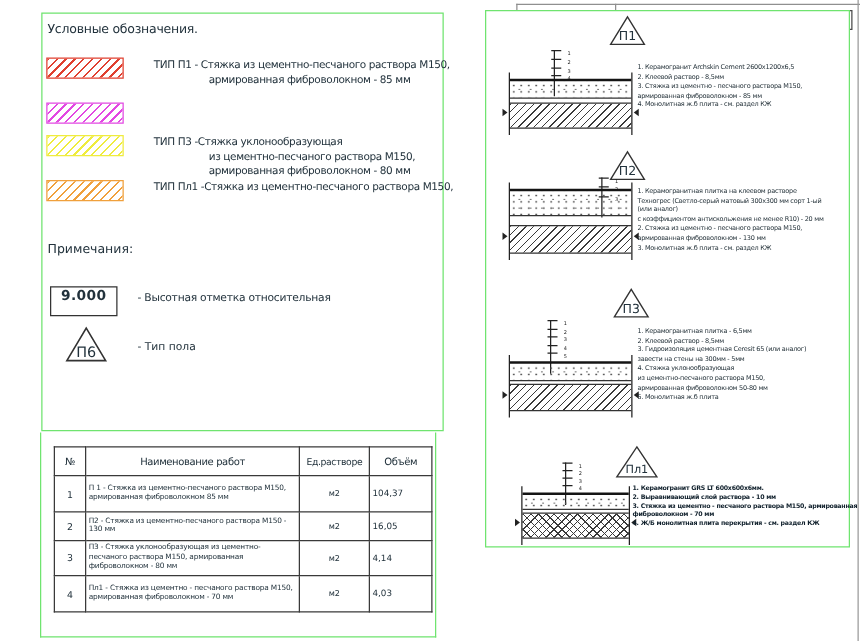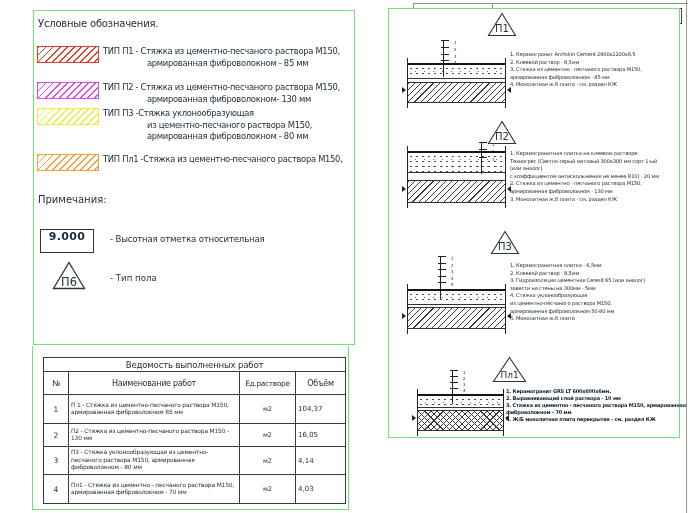--- a/index.html
+++ b/index.html
@@ -13,21 +13,21 @@
   #table-frame{left:32px;top:346px;width:317px;height:164px;border-top:none;background:transparent;}
 
   
   .gray-top-line{position:absolute;left:413px;top:3px;width:275px;height:0;border-top:1px solid #8f8f8f;}
   .gray-tab{position:absolute;left:413px;top:3px;width:80px;height:7px;border-left:1px solid #8f8f8f;border-right:1px solid #8f8f8f;box-sizing:border-box;}
   .corner-box{position:absolute;left:658px;top:8px;width:24px;height:16px;border:1px solid #4a4a4a;background:#fff;box-sizing:border-box;}
   .sheet-edge{position:absolute;left:686px;top:0;width:0;height:513px;border-left:1px solid #9a9a9a;}
 
   
   #legend-title{position:absolute;left:38px;top:18px;font-size:10px;letter-spacing:-0.2px;}
-  .legend-item{position:absolute;left:37px;display:flex;gap:4px;align-items:flex-start;}
+  .legend-item{position:absolute;left:37px;display:flex;gap:24px;align-items:flex-start;}
   .swatch{width:62px;height:17px;border:1.4px solid;box-sizing:border-box;flex:none;background-color:#fff;}
   .legend-text{font-size:8.4px;line-height:11.5px;letter-spacing:-0.3px;white-space:nowrap;}
   .legend-line.indent{padding-left:44px;}
 
   #notes-title{position:absolute;left:38px;top:194px;font-size:10px;}
   #elev-box{position:absolute;left:40px;top:229px;width:52px;height:22px;border:1.2px solid #333;
             display:flex;align-items:flex-start;justify-content:center;font-size:11px;font-weight:600;letter-spacing:0.3px;}
   #elev-label{position:absolute;left:110px;top:234px;font-size:8.6px;letter-spacing:-0.2px;}
   #floor-tri{position:absolute;left:52px;top:261px;}
   #floor-label{position:absolute;left:110px;top:273px;font-size:8.6px;}
@@ -83,34 +83,30 @@
   <div id="legend-items">
       <div class="legend-item" style="top: 46px;">
         <div class="swatch" style="border-color: rgb(224, 64, 48); background-image: repeating-linear-gradient(135deg, rgb(224, 64, 48) 0px, rgb(224, 64, 48) 1.3px, rgba(0, 0, 0, 0) 1.3px, rgba(0, 0, 0, 0) 5px);"></div>
         <div class="legend-text">
           <div class="legend-line">ТИП П1  - Стяжка из цементно-песчаного раствора М150,</div>
           <div class="legend-line indent">армированная фиброволокном - 85 мм</div>
         </div>
       </div>
       <div class="legend-item" style="top: 82px;">
         <div class="swatch" style="border-color: rgb(226, 72, 226); background-image: repeating-linear-gradient(135deg, rgb(226, 72, 226) 0px, rgb(226, 72, 226) 1.3px, rgba(0, 0, 0, 0) 1.3px, rgba(0, 0, 0, 0) 5px);"></div>
-        <div class="legend-text">
-          <div class="legend-line">ТИП П2  - Стяжка из цементно-песчаного раствора М150,</div>
-          <div class="legend-line indent">армированная фиброволокном- 130 мм</div>
-        </div>
       </div>
       <div class="legend-item" style="top: 108px;">
         <div class="swatch" style="border-color: rgb(239, 236, 62); background-image: repeating-linear-gradient(135deg, rgb(239, 236, 62) 0px, rgb(239, 236, 62) 1.3px, rgba(0, 0, 0, 0) 1.3px, rgba(0, 0, 0, 0) 5px);"></div>
         <div class="legend-text">
           <div class="legend-line">ТИП П3  -Стяжка уклонообразующая</div>
           <div class="legend-line indent">из цементно-песчаного раствора М150,</div>
           <div class="legend-line indent">армированная фиброволокном - 80 мм</div>
         </div>
       </div>
-      <div class="legend-item" style="top: 154px; justify-content: space-between;">
+      <div class="legend-item" style="top: 144px; justify-content: space-between;">
         <div class="swatch" style="border-color: rgb(240, 160, 60); background-image: repeating-linear-gradient(135deg, rgb(240, 160, 60) 0px, rgb(240, 160, 60) 1.3px, rgba(0, 0, 0, 0) 1.3px, rgba(0, 0, 0, 0) 5px);"></div>
         <div class="legend-text">
           <div class="legend-line">ТИП Пл1  -Стяжка из цементно-песчаного раствора М150,</div>
         </div>
       </div>
     </div>
 
   <div id="notes-title">Примечания:</div>
   <div id="elev-box">
     <span>9.000</span>
@@ -124,23 +120,20 @@
 
   <div id="table-frame" class="green-panel"></div>
   <table id="works-table">
     <colgroup>
         <col style="width:25px">
         <col style="width:171px">
         <col style="width:56px">
         <col style="width:50px">
       </colgroup>
     <thead>
-      <tr>
-          <th class="title-cell" colspan="4">Ведомость выполненных работ</th>
-        </tr>
       <tr>
         <th class="hdr">№</th>
         <th class="hdr">Наименование работ</th>
         <th class="hdr small">Ед.растворе</th>
         <th class="hdr">Объём</th>
       </tr>
     </thead>
     <tbody id="works-tbody">
         <tr style="height: 29px;">
           <td class="cell-num">1</td>

